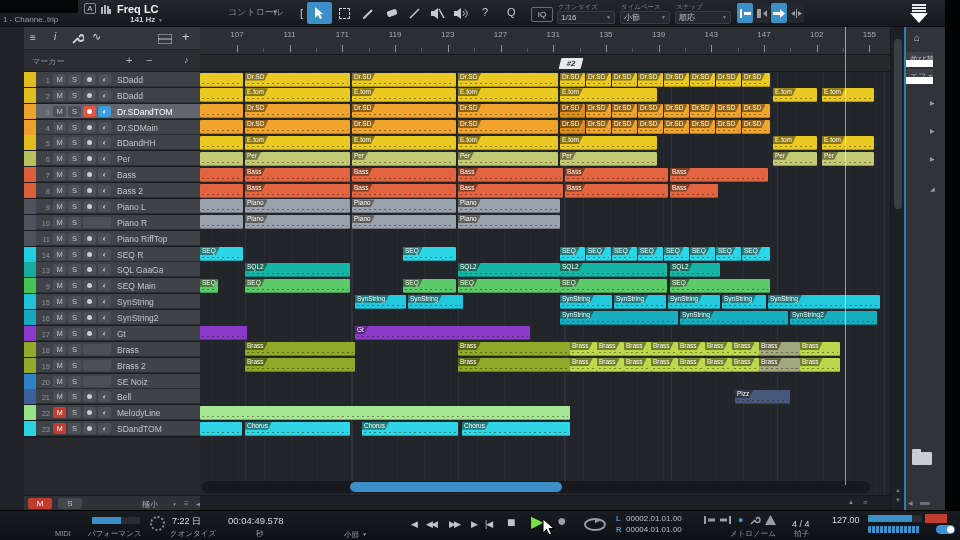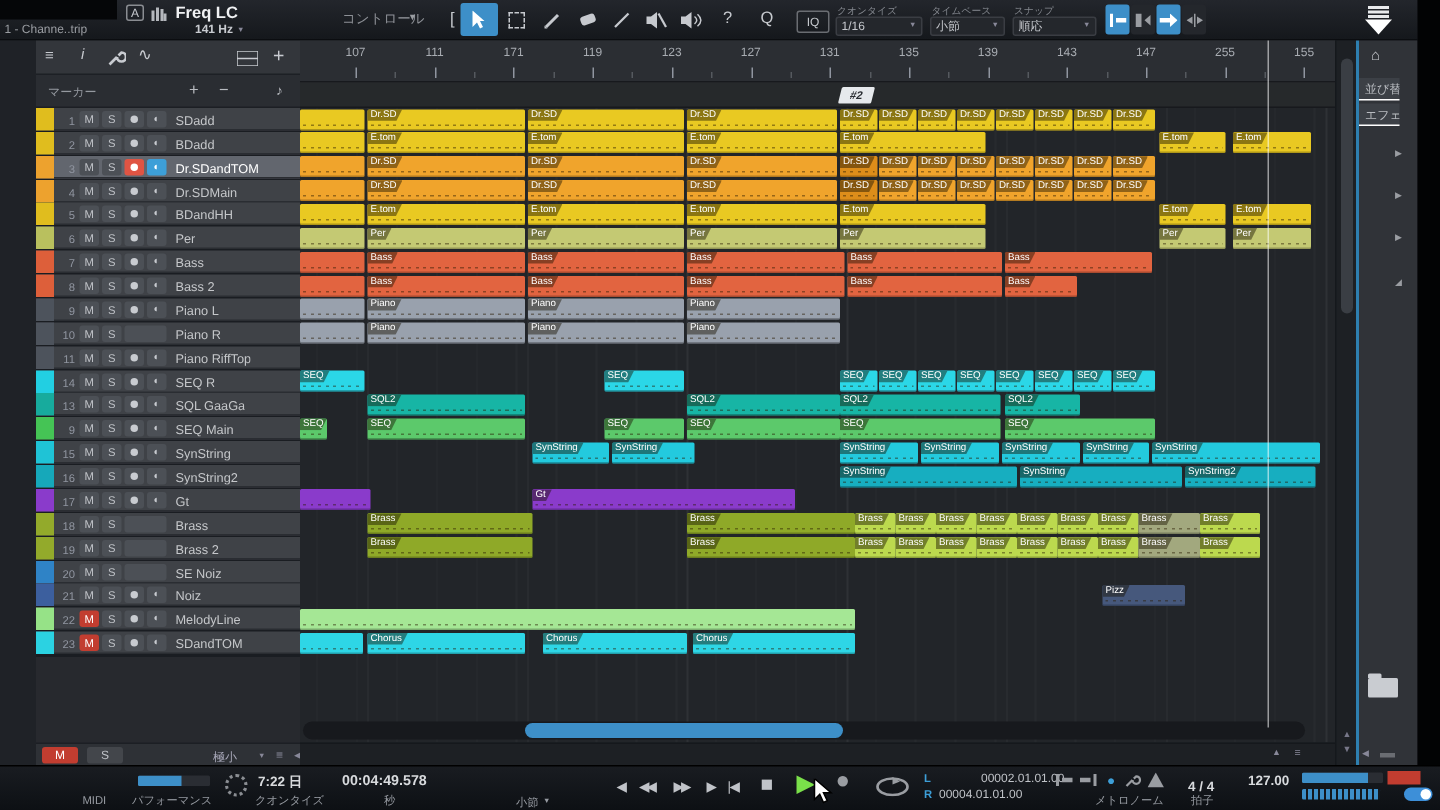--- a/index.html
+++ b/index.html
@@ -53,29 +53,29 @@
 .cliplabel{position:absolute;top:0;left:0;font-size:6.5px;line-height:8px;color:#fff;background:rgba(25,18,0,.45);padding:0 4px 0 2px;clip-path:polygon(0 0,100% 0,calc(100% - 4px) 100%,0 100%);white-space:nowrap;max-width:100%}
 .playhead{position:absolute;left:645px;top:0;width:1px;height:458px;background:rgba(255,255,255,.55);z-index:5}
 .hscroll{position:absolute;left:2px;top:454px;width:668px;height:12px;background:#17191d;border-radius:6px}
 .hthumb{position:absolute;left:148px;top:1px;width:212px;height:10px;background:#3d8fc8;border-radius:5px}
 .arrfoot{position:absolute;left:0;top:468px;width:690px;height:15px;background:#1d2024;border-top:1px solid #15181c}
 
 .vscroll{position:absolute;left:890px;top:27px;width:14px;height:483px;background:#1d2024;border-left:1px solid #15181c}
 .vthumb{position:absolute;left:3px;top:12px;width:8px;height:170px;background:#3a3e44;border-radius:4px}
 .divider{position:absolute;left:904px;top:27px;width:2px;height:483px;background:#2e7fb0}
 .rightpanel{position:absolute;left:906px;top:27px;width:39px;height:483px;background:#303338}
-.rprow{position:absolute;left:0;width:27px;height:15px;background:#3c4046;border-bottom:1px solid #ffffff;color:#b8bbc0;font-size:8px;line-height:15px;padding-left:4px;overflow:hidden;white-space:nowrap}
+.rprow{position:absolute;left:0;width:27px;height:15px;background:#3c4046;border-bottom:7px solid #ffffff;color:#b8bbc0;font-size:8px;line-height:15px;padding-left:4px;overflow:hidden;white-space:nowrap}
 .folder{position:absolute;left:6px;top:425px;width:20px;height:13px;background:#c9ccd1;border-radius:1px}
 .folder::before{content:"";position:absolute;left:0;top:-3px;width:9px;height:3px;background:#c9ccd1;border-radius:1px 1px 0 0}
 .blackstrip{position:absolute;left:945px;top:0;width:15px;height:510px;background:#020304}
 .blackcorner{position:absolute;left:0;top:0;width:78px;height:13px;background:#050608}
 
 .transport{position:absolute;left:0;top:510px;width:960px;height:30px;background:linear-gradient(#191c21,#0d1014);border-top:1px solid #000}
 .tp-big{position:absolute;font-weight:bold;color:#fff;font-size:17px;letter-spacing:.5px}
-.tp-val{position:absolute;font-weight:bold;color:#d8dadd;font-size:9px}
+.tp-val{position:absolute;font-weight:normal;color:#d8dadd;font-size:9px}
 .tp-sub{position:absolute;color:#979ba2;font-size:7.5px}
 .tp-btn{position:absolute;color:#c0c3c8;font-size:9px}
 .meter{position:absolute;height:7px;background:#2a2d33;border-radius:1px;overflow:hidden}
 .meter .fill{position:absolute;left:0;top:0;bottom:0;background:#3d8fc8}
 .spin{position:absolute;left:150px;top:515px;width:15px;height:15px;border:2px dotted #8a8d92;border-radius:50%}
 .toggle{position:absolute;left:936px;top:524px;width:19px;height:9px;background:#3d8fd8;border-radius:5px}
 .toggle::before{content:"";position:absolute;right:1px;top:1px;width:7px;height:7px;border-radius:50%;background:#fff}
 .seg{position:absolute;left:868px;top:525px;width:52px;height:7px;background:repeating-linear-gradient(90deg,#3d8fc8 0 3px,#14171c 3px 4px);border-radius:1px}
 .redblock{position:absolute;left:925px;top:513px;width:22px;height:9px;background:#c23d30}
 .cursor{position:absolute;left:542px;top:519px;z-index:50}
@@ -446,21 +446,21 @@
       </div>
       <div class="trow" style="top: 317.4px;">
         <div class="strip" style="background: rgb(60, 95, 158);"></div>
         <div class="tnum">21</div>
         <div class="tbtn m">M</div>
         <div class="tbtn s">S</div>
         <div class="tbtn rec">
           <div class="dot"></div>
         </div>
         <div class="tbtn mon">◐</div>
-        <div class="tname">Noiz</div>
+        <div class="tname">Bell</div>
         <div class="kbd"></div>
       </div>
       <div class="trow" style="top: 333.27px;">
         <div class="strip" style="background: rgb(150, 226, 135);"></div>
         <div class="tnum">22</div>
         <div class="tbtn m mut">M</div>
         <div class="tbtn s">S</div>
         <div class="tbtn rec">
           <div class="dot"></div>
         </div>
@@ -520,21 +520,21 @@
         <div class="rtickm" style="left: 432.25px;"></div>
         <div class="rnum" style="left: 446.6px;">139</div>
         <div class="rtick" style="left: 458.6px;"></div>
         <div class="rtickm" style="left: 484.95px;"></div>
         <div class="rnum" style="left: 499.3px;">143</div>
         <div class="rtick" style="left: 511.3px;"></div>
         <div class="rtickm" style="left: 537.65px;"></div>
         <div class="rnum" style="left: 552px;">147</div>
         <div class="rtick" style="left: 564px;"></div>
         <div class="rtickm" style="left: 590.35px;"></div>
-        <div class="rnum" style="left: 604.7px;">255</div>
+        <div class="rnum" style="left: 604.7px;">102</div>
         <div class="rtick" style="left: 616.7px;"></div>
         <div class="rtickm" style="left: 643.05px;"></div>
         <div class="rnum" style="left: 657.4px;">155</div>
         <div class="rtick" style="left: 669.4px;"></div>
       </div>
     <div class="markerlane">
       <div class="flag" style="left: 360px;">#2</div>
     </div>
     <div id="clips">
         <div class="clip" style="top: 0.5px; left: 0px; width: 43px; background: rgb(233, 201, 34);"></div>
@@ -976,21 +976,21 @@
     <div class="tp-btn" style="left:485px;top:8px;letter-spacing:-1px">|◀</div>
     <div class="tp-btn" style="left:507px;top:3px;font-size:14px">■</div>
     <div class="tp-btn" style="left:531px;top:1px;font-size:16px;color:#7ae04a">▶</div>
     <div class="tp-btn" style="left:557px;top:1px;font-size:16px;color:#9a9da2">●</div>
     <svg class="abs" style="left:583px;top:7px" width="24" height="13">
         <ellipse cx="12" cy="6.5" rx="10" ry="5.5" stroke="#9a9da2" stroke-width="1.8" fill="none"></ellipse>
         <polygon points="12,0 17,3 12,5" fill="#9a9da2"></polygon>
       </svg>
 
     <div class="tp-sub" style="left:616px;top:3px;font-weight:bold;color:#3d9fd8">L</div>
-    <div class="tp-sub" style="left:654px;top:3px;font-size:8px;color:#c0c3c8">00002.01.01.00</div>
+    <div class="tp-sub" style="left:626px;top:3px;font-size:8px;color:#c0c3c8">00002.01.01.00</div>
     <div class="tp-sub" style="left:616px;top:14px;font-weight:bold;color:#3d9fd8">R</div>
     <div class="tp-sub" style="left:626px;top:14px;font-size:8px;color:#c0c3c8">00004.01.01.00</div>
 
     <svg class="abs" style="left:704px;top:5px" width="12" height="8">
         <line x1="1" y1="0" x2="1" y2="8" stroke="#9a9da2" stroke-width="2"></line>
         <rect x="4" y="2.5" width="7" height="3" fill="#9a9da2"></rect>
       </svg>
     <svg class="abs" style="left:720px;top:5px" width="12" height="8">
         <rect x="0" y="2.5" width="7" height="3" fill="#9a9da2"></rect>
         <line x1="10" y1="0" x2="10" y2="8" stroke="#9a9da2" stroke-width="2"></line>

